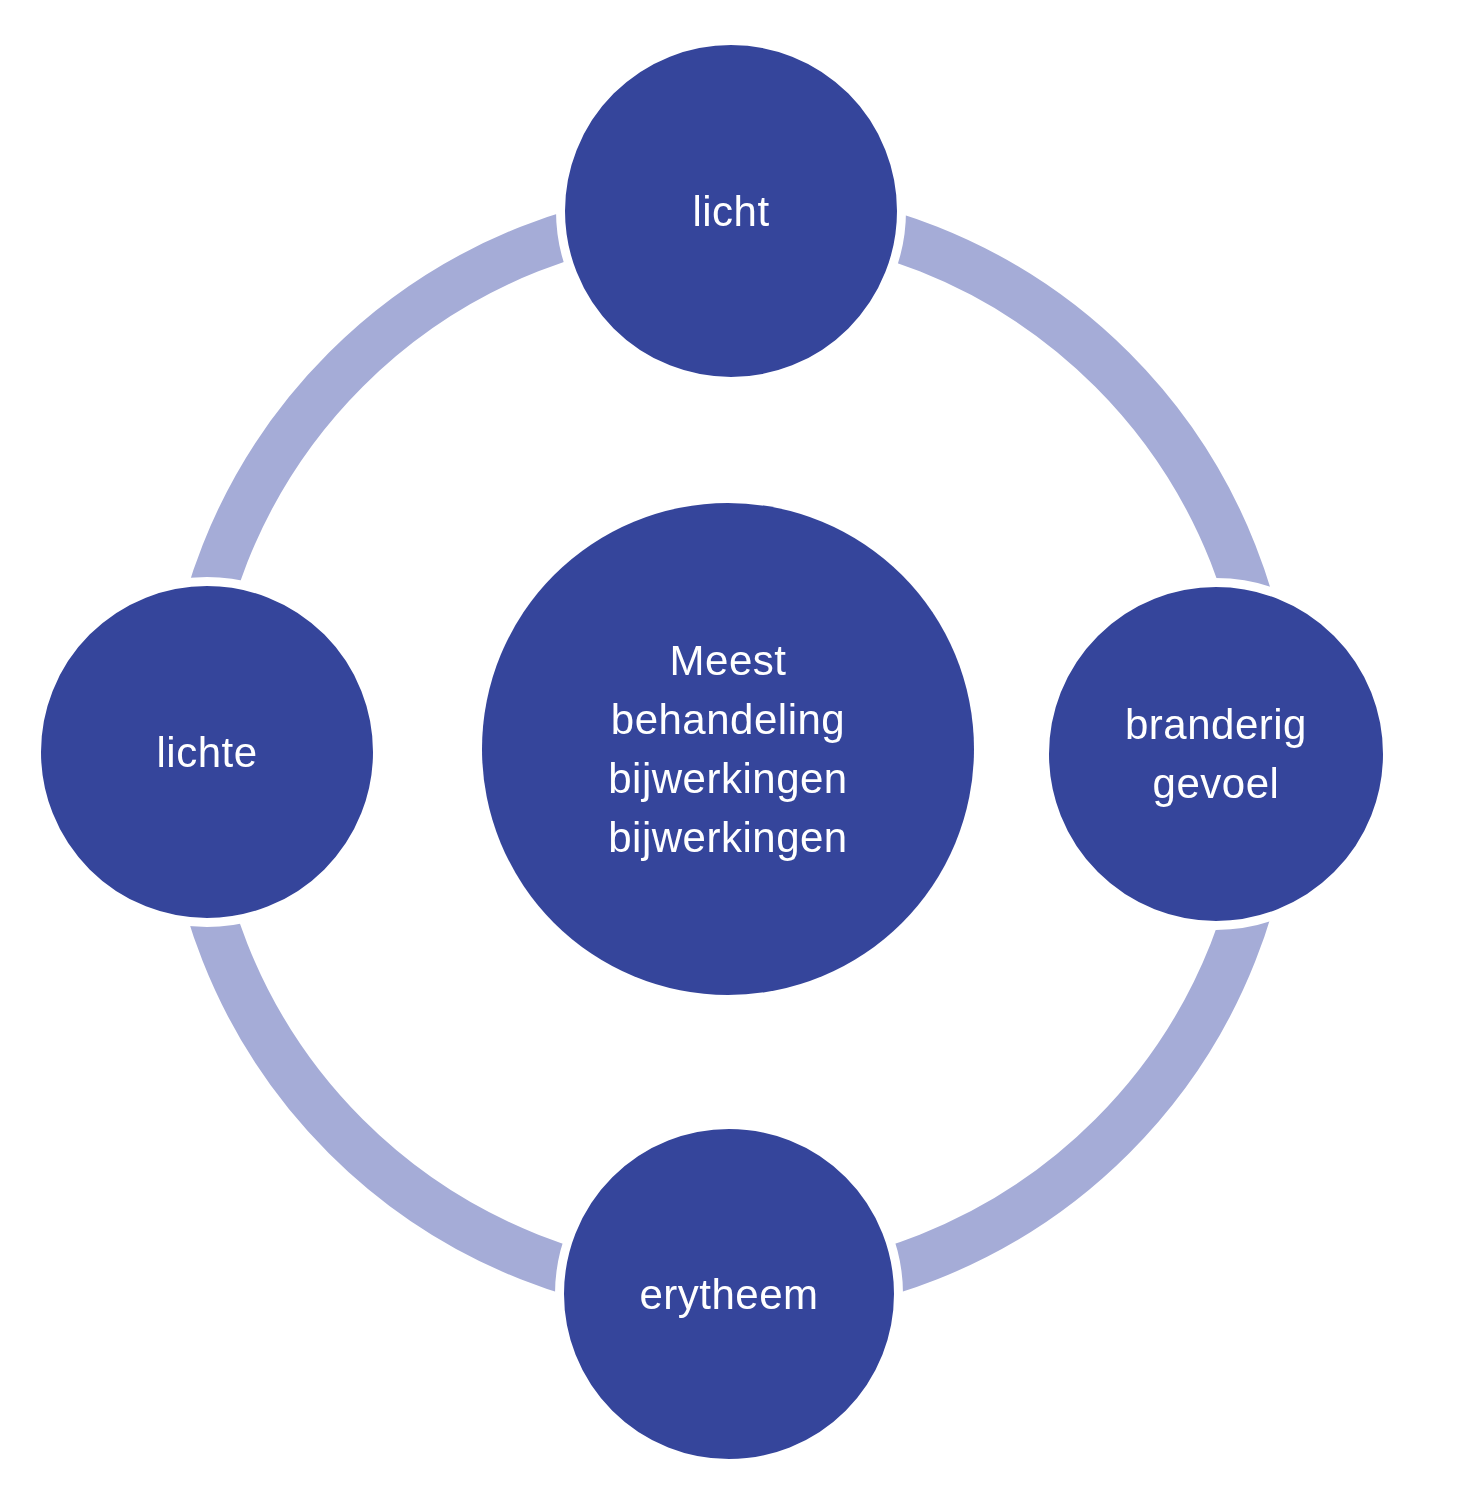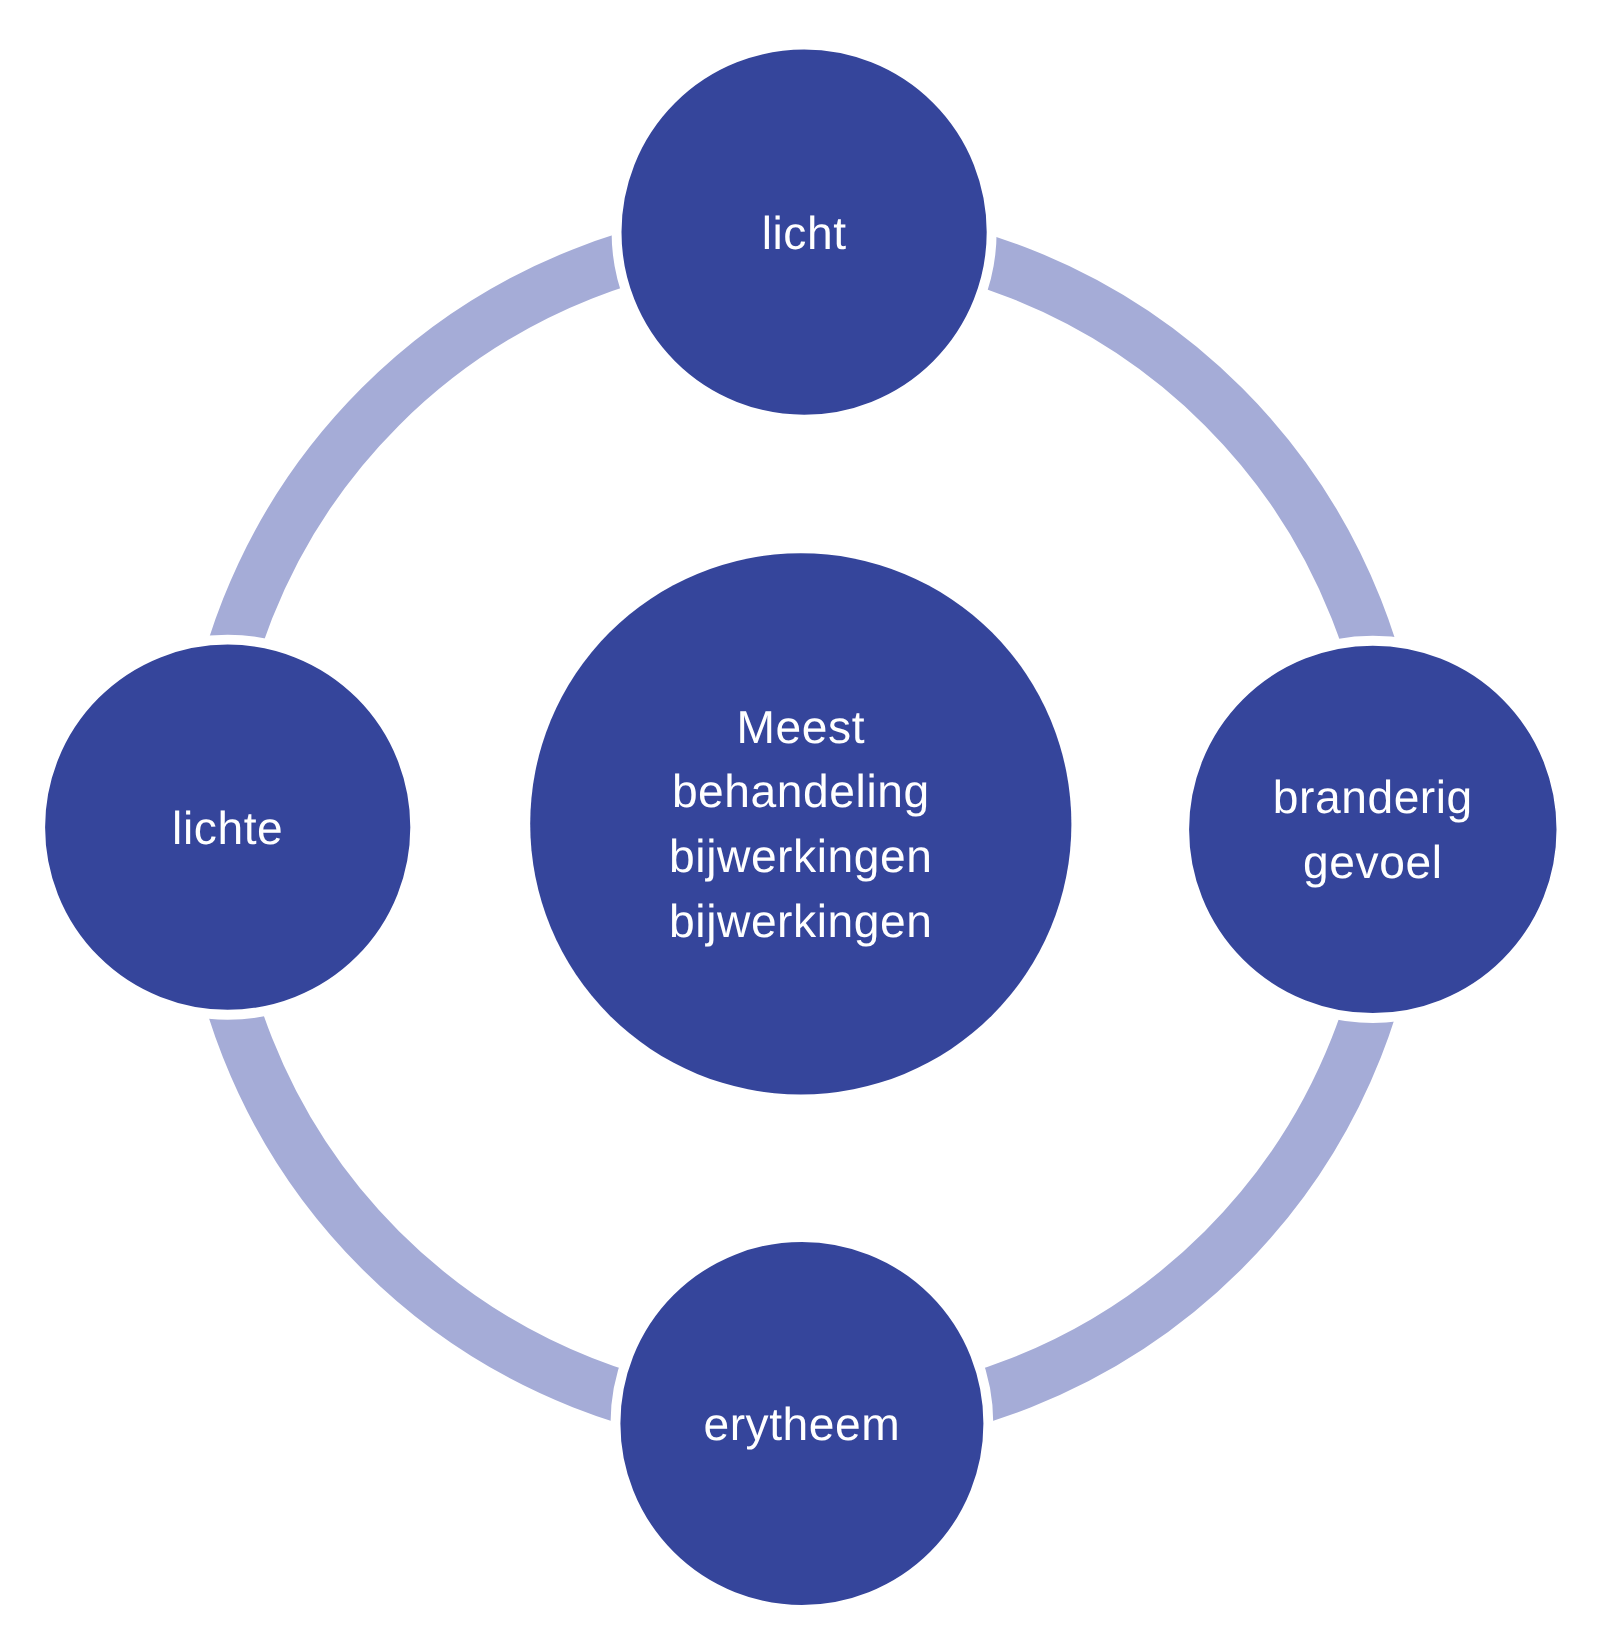--- a/index.html
+++ b/index.html
@@ -57,21 +57,21 @@
     width: 350px;
     height: 350px;
   }
   .node.left-node {
     left: 32px;
     top: 577px;
     width: 350px;
     height: 350px;
   }
   .node.right-node {
-    left: 1072px;
+    left: 1040px;
     top: 578px;
     width: 352px;
     height: 352px;
     text-align: center;
   }
   .node.bottom-node {
     left: 555px;
     top: 1120px;
     width: 348px;
     height: 348px;

